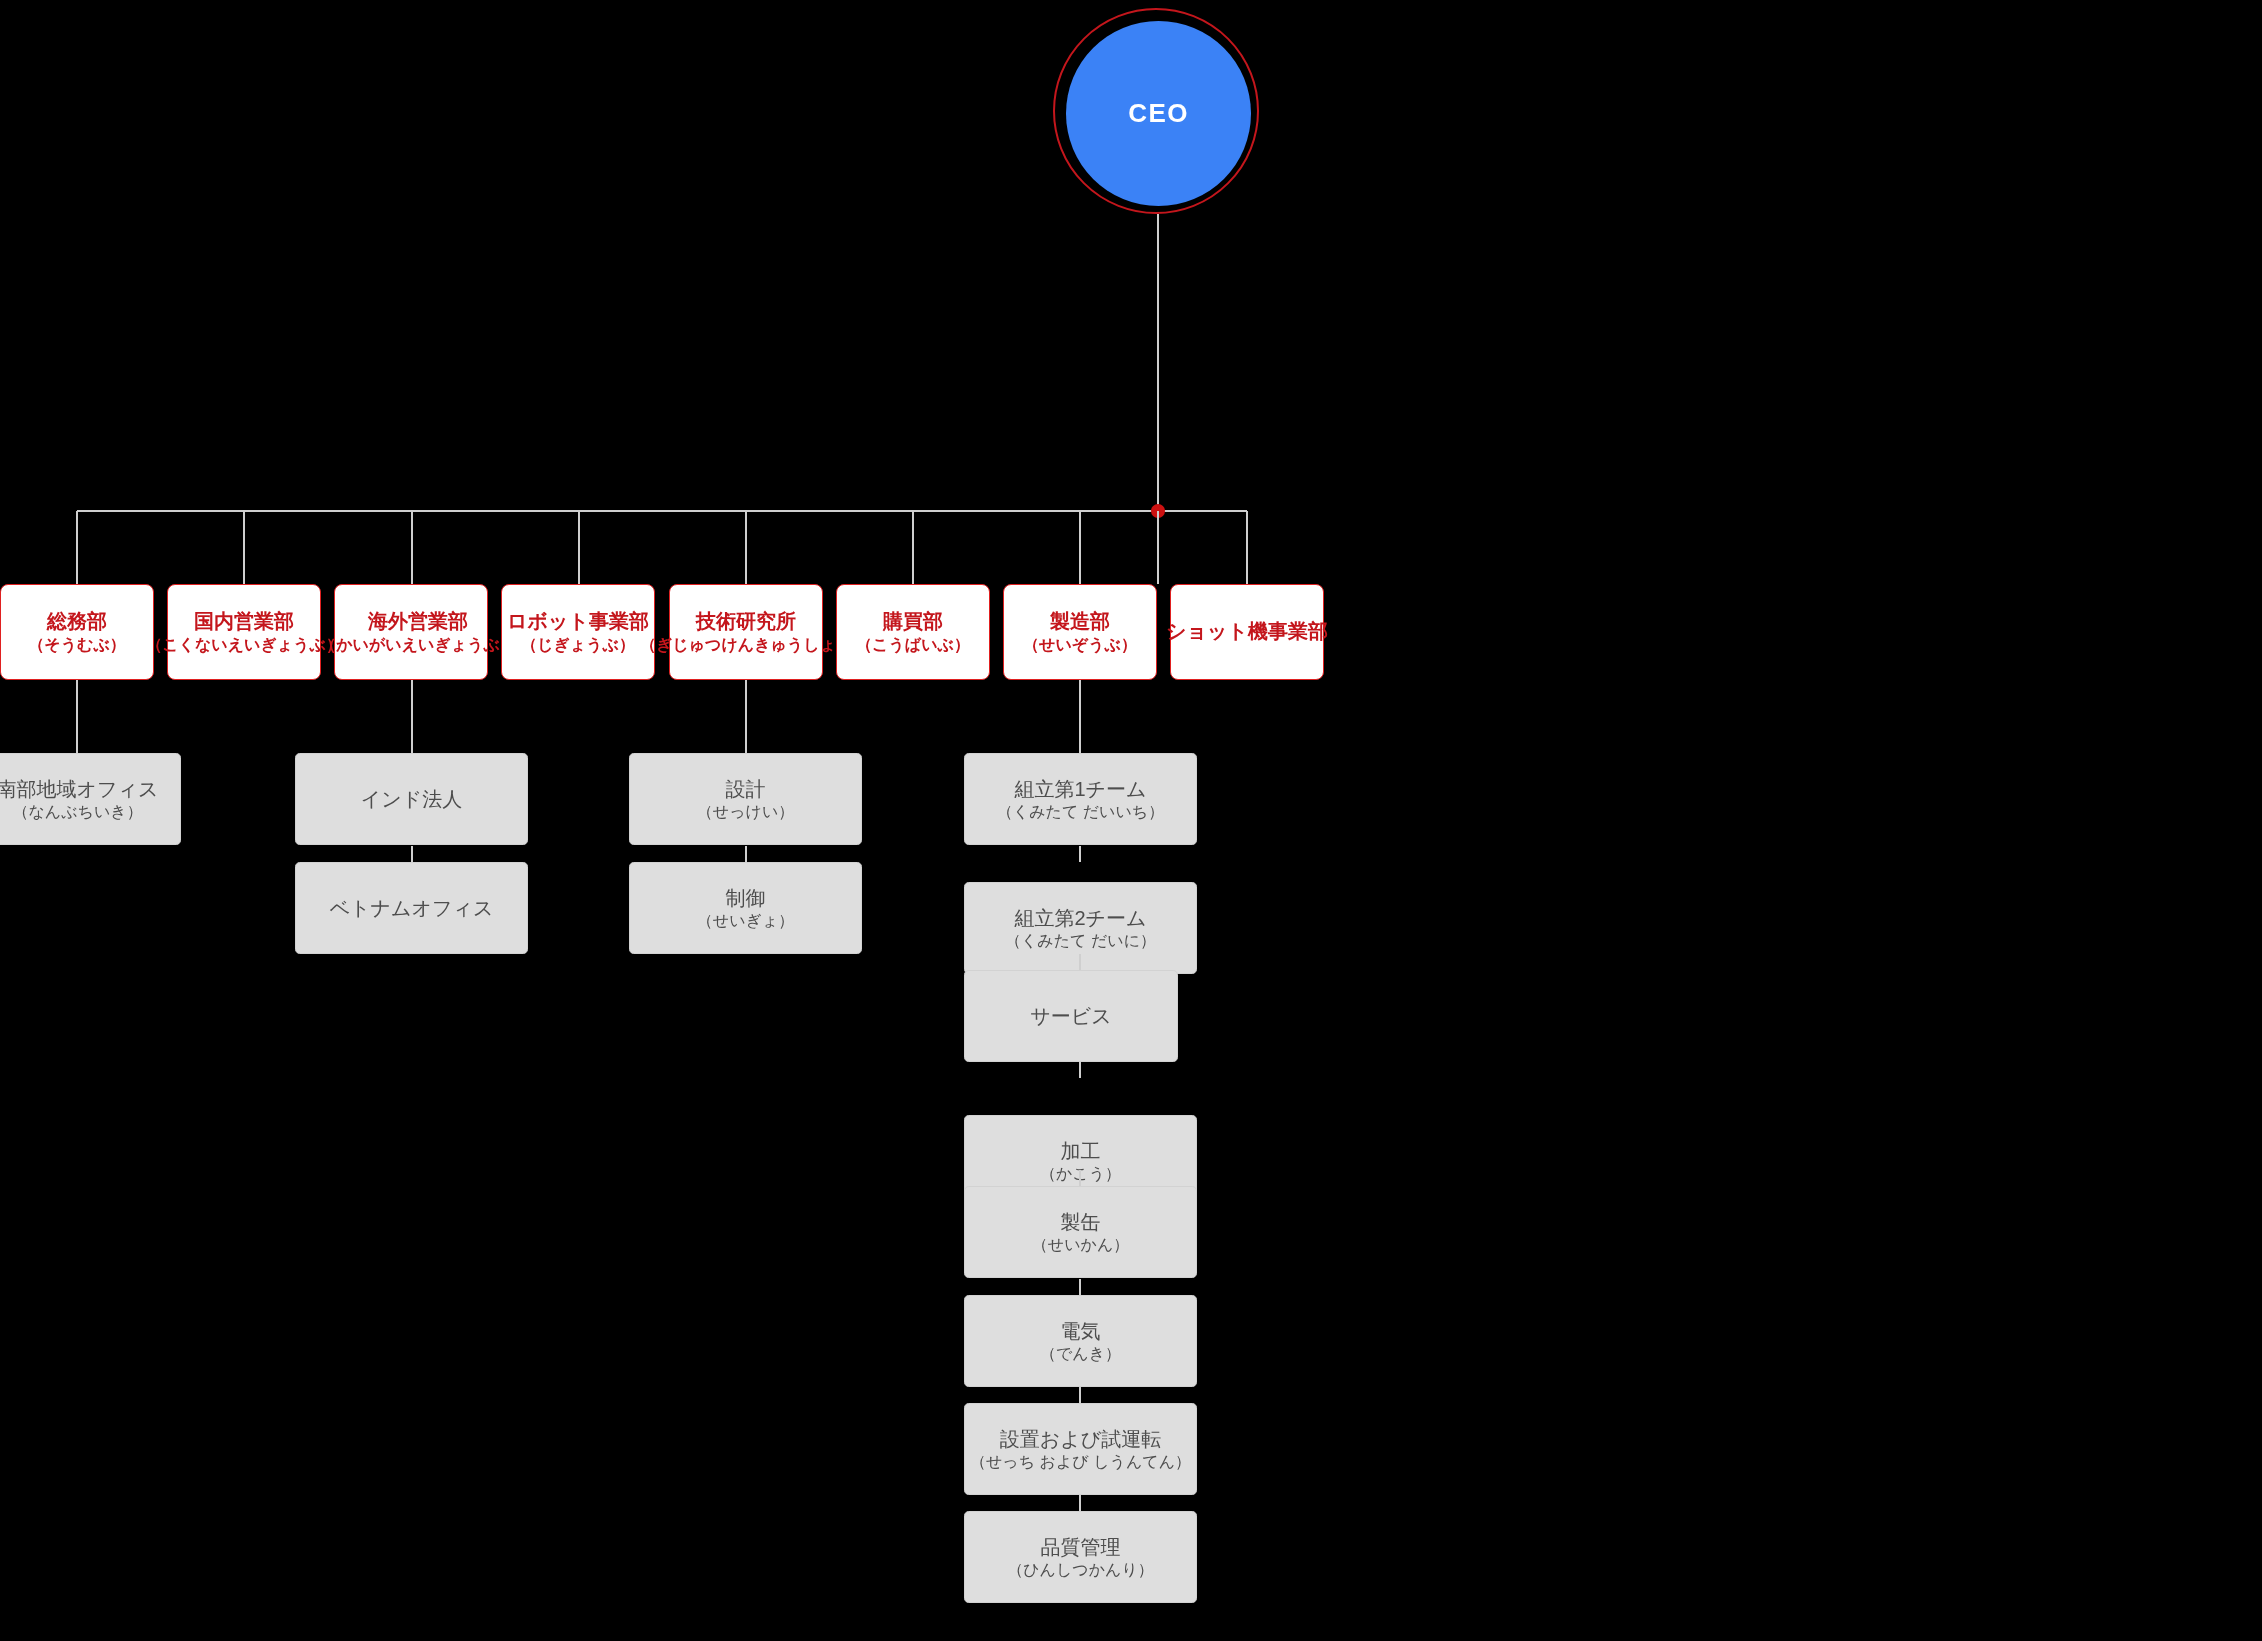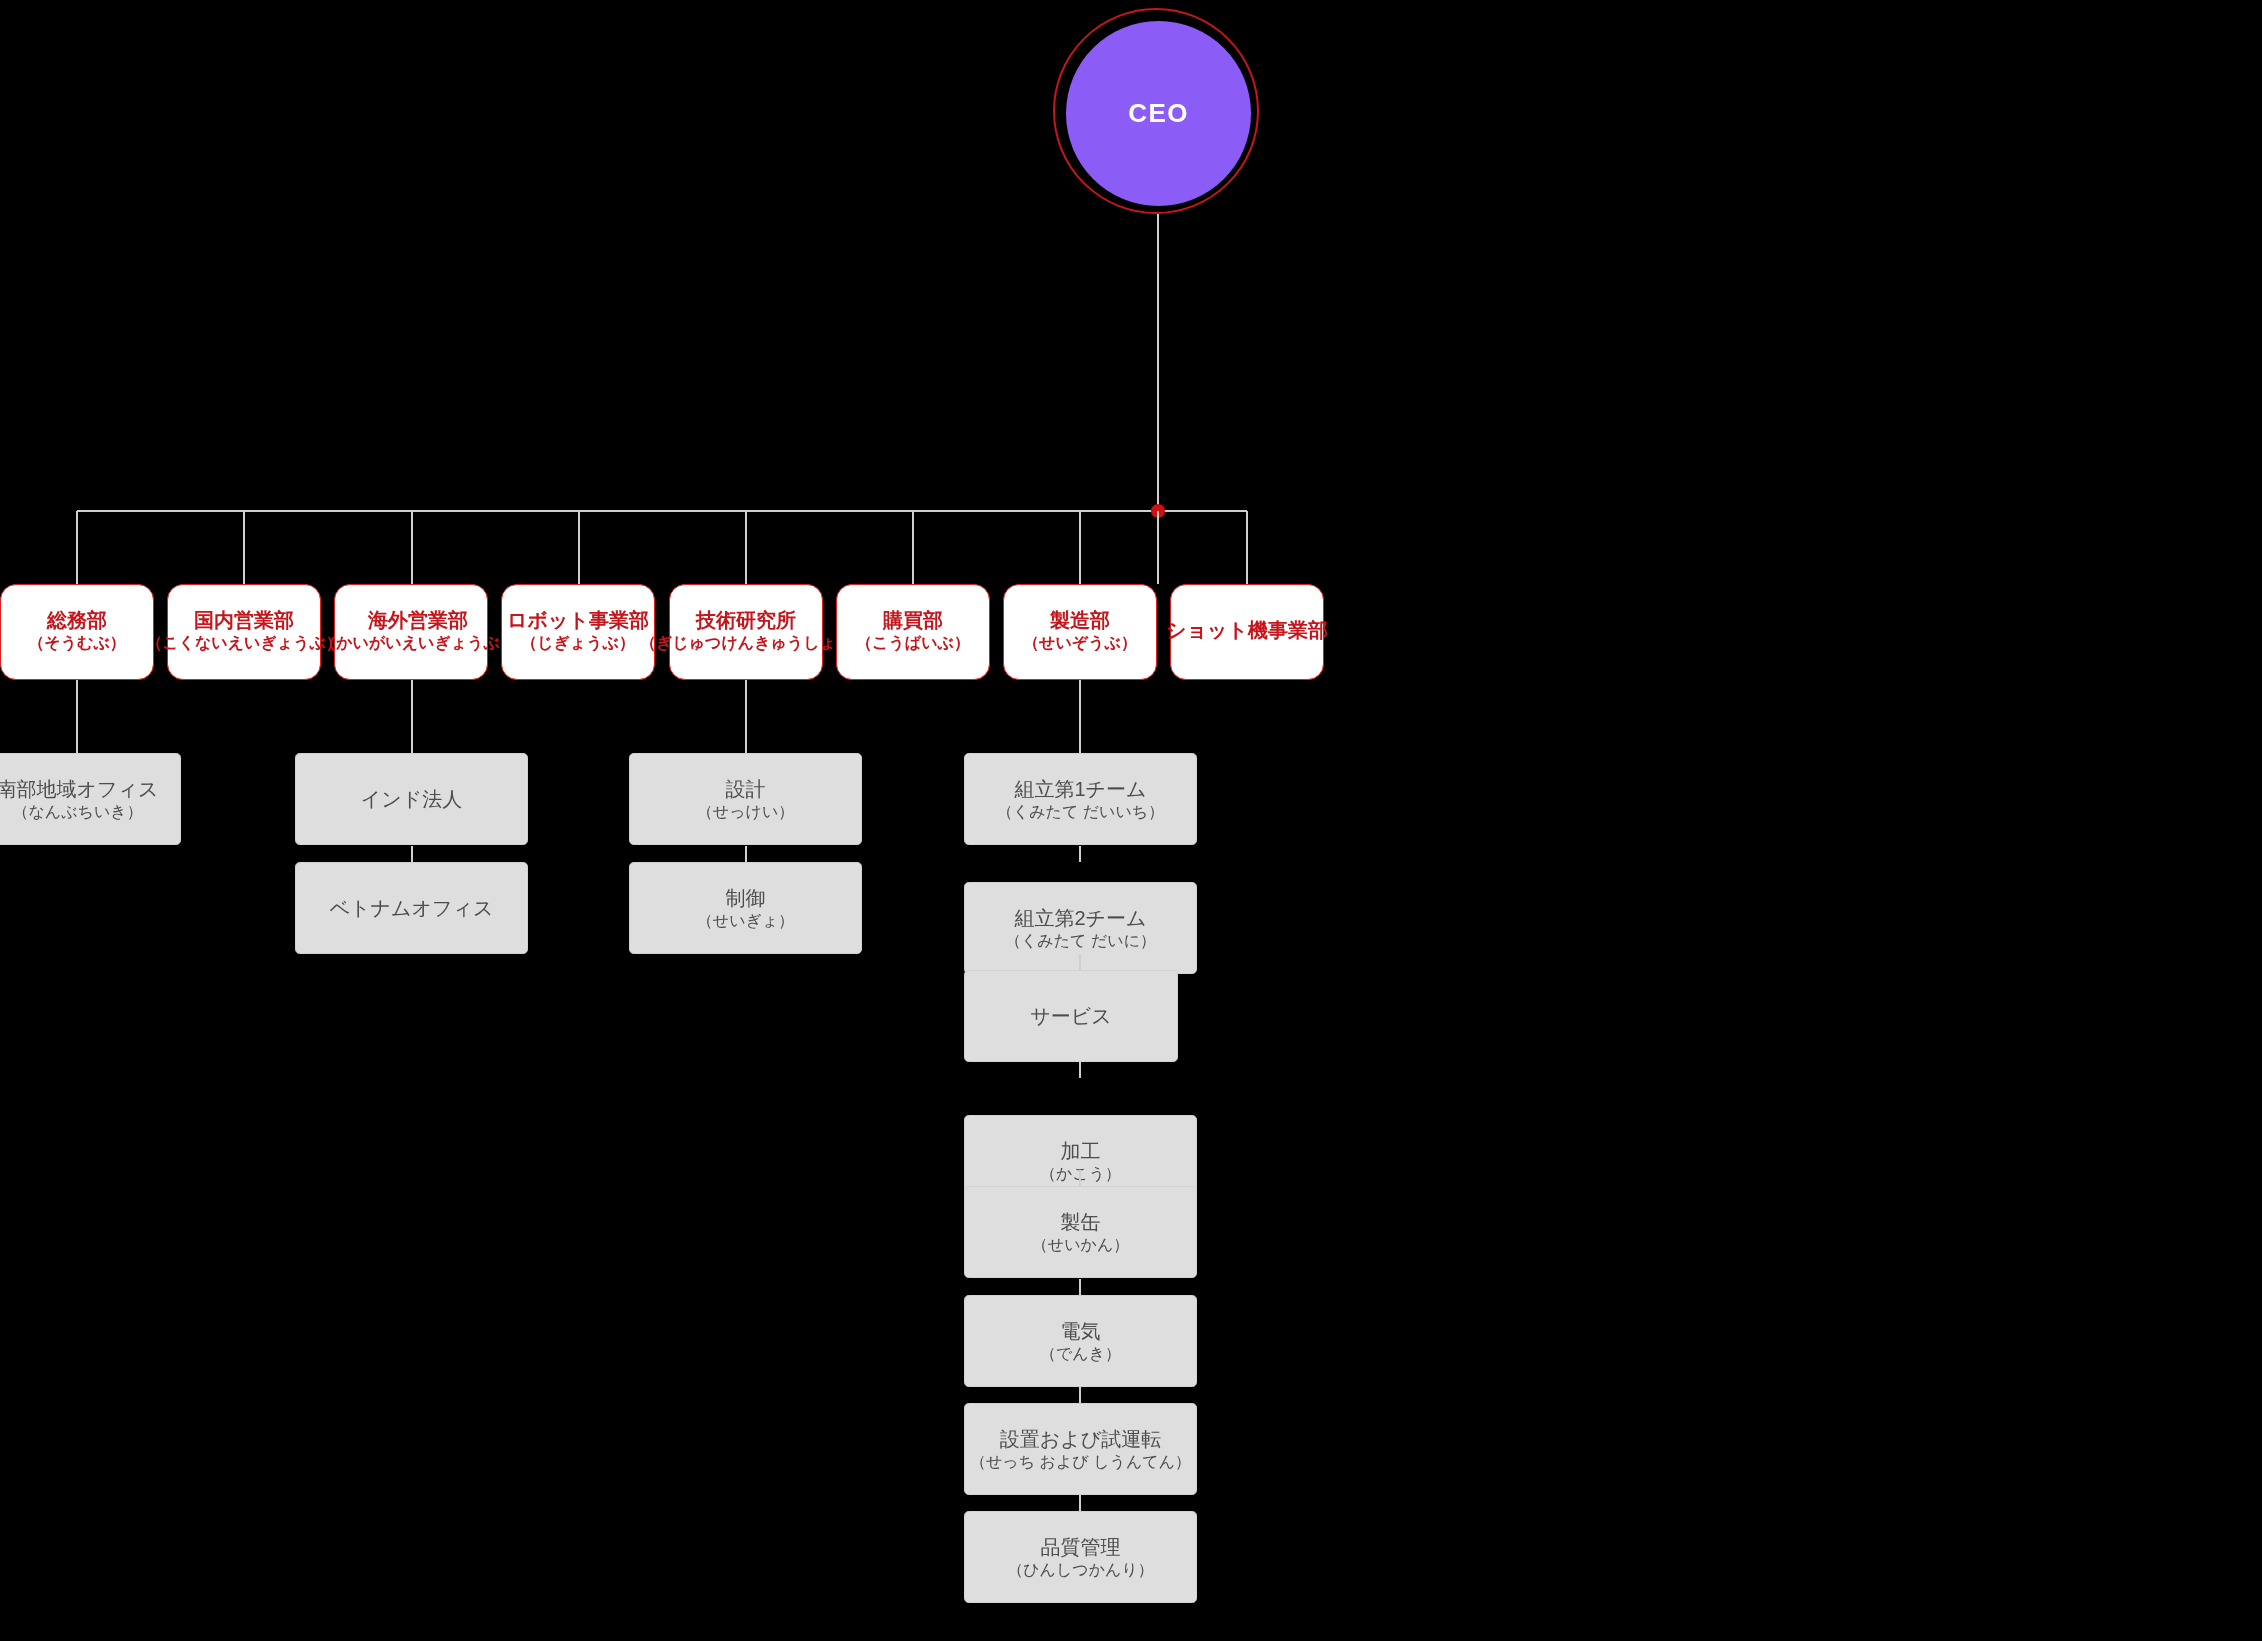--- a/index.html
+++ b/index.html
@@ -40,21 +40,21 @@
     box-sizing: border-box;
     background: transparent;
   }
   .ceo-circle {
     position: absolute;
     left: 13px;
     top: 13px;
     width: 185px;
     height: 185px;
     border-radius: 50%;
-    background: #8b5cf6;
+    background: #3b82f6;
     display: flex;
     align-items: center;
     justify-content: center;
   }
   .ceo-label {
     color: #ffffff;
     font-size: 26px;
     font-weight: bold;
     letter-spacing: 1.4px;
     line-height: 1;
@@ -78,29 +78,28 @@
     border-radius: 50%;
     background: #cc1111;
   }
 
   
   .dept-box {
     position: absolute;
     box-sizing: border-box;
     background: #ffffff;
     border: 1.9px solid #e02020;
-    border-radius: 16px;
+    border-radius: 8px;
     display: flex;
     flex-direction: column;
     align-items: center;
     justify-content: center;
     color: #c4161c;
     text-align: center;
     padding: 1.9px 3.8px;
-    font-family: Liberation Mono, monospace;
   }
   .dept-name {
     font-size: 20px;
     font-weight: bold;
     line-height: 1.18;
     white-space: nowrap;
   }
   .dept-kana {
     font-size: 16px;
     font-weight: bold;

